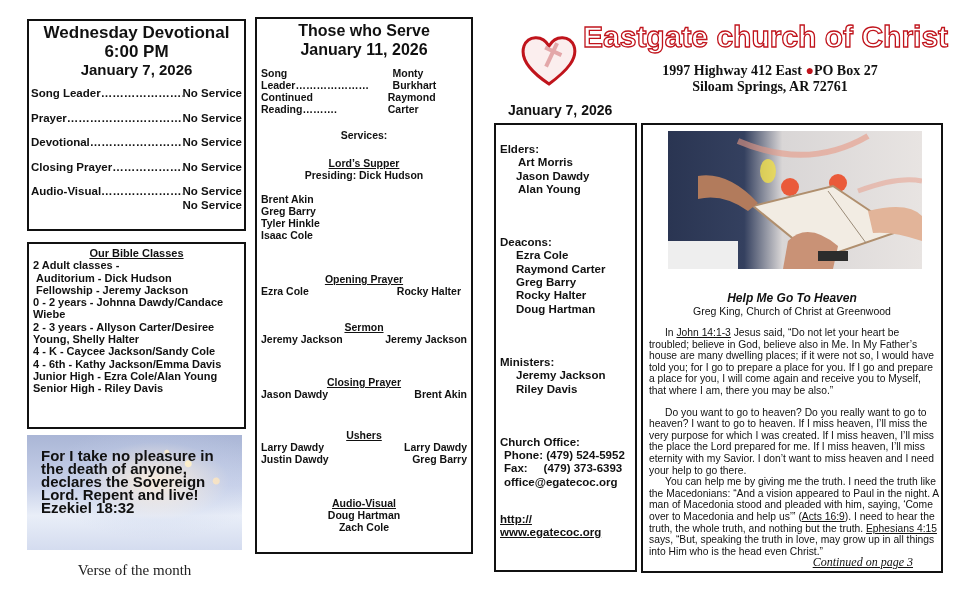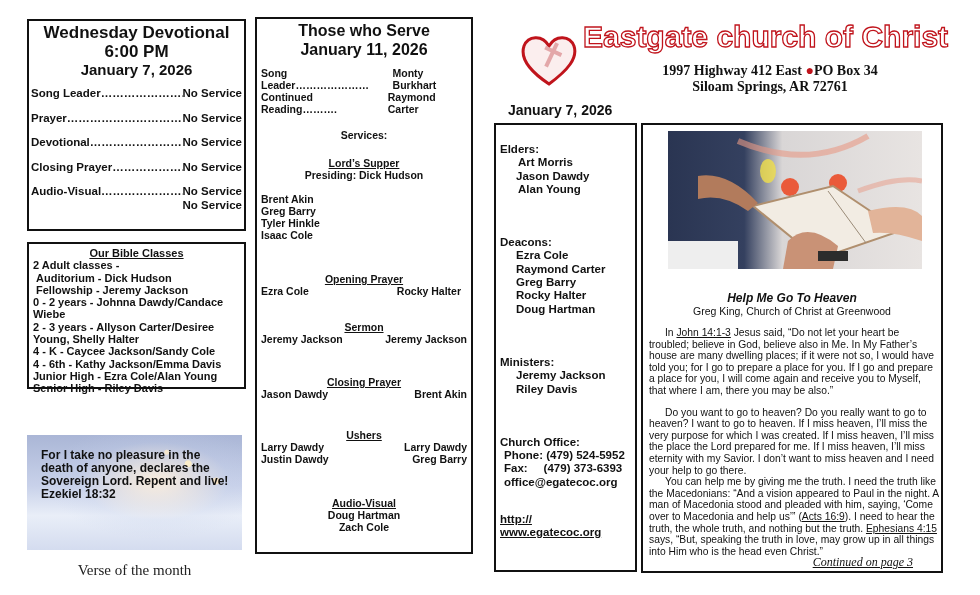--- a/index.html
+++ b/index.html
@@ -13,33 +13,33 @@
   
   #wed { left:27px; top:19px; width:219px; height:212px; padding:2px 2px; }
   #wed .t1 { font-size:17px; font-weight:bold; text-align:center; line-height:19px; }
   #wed .t2 { font-size:15px; font-weight:bold; text-align:center; line-height:18px; margin-bottom:8px; }
   #wed .row { display:flex; font-size:11.5px; font-weight:bold; line-height:13px; margin-bottom:11.5px; }
   #wed .row .lbl { white-space:nowrap; overflow:hidden; flex:1; }
   #wed .row .val { white-space:nowrap; text-align:right; }
   #wed .extra { font-size:11.5px; font-weight:bold; text-align:right; margin-top:-11px; line-height:13px; }
 
   
-  #bible { left:27px; top:242px; width:219px; height:147px; padding:3px 4px; font-size:11px; font-weight:bold; line-height:12.3px; }
+  #bible { left:27px; top:242px; width:219px; height:187px; padding:3px 4px; font-size:11px; font-weight:bold; line-height:12.3px; }
   #bible .h { text-align:center; text-decoration:underline; }
 
   
   #verse-img { left:27px; top:435px; width:215px; height:115px;
      background:
        radial-gradient(circle at 75% 25%, rgba(255,240,200,0.9) 0 3px, transparent 4px),
        radial-gradient(circle at 88% 40%, rgba(255,230,190,0.8) 0 3px, transparent 4px),
        radial-gradient(circle at 65% 15%, rgba(255,235,200,0.8) 0 2px, transparent 3px),
        radial-gradient(ellipse at 60% 40%, rgba(255,240,220,0.9) 0, rgba(200,210,235,0.2) 40%, transparent 60%),
        linear-gradient(180deg, #aab6d6 0%, #c9d2ea 45%, #e9eef8 70%, #d4dcef 100%);
      box-sizing:border-box; padding:14px 10px 0 14px; }
-  #verse-img .txt { font-size:12px; font-weight:bold; line-height:13px; color:#111; }
+  #verse-img .txt { font-size:15px; font-weight:bold; line-height:13px; color:#111; }
   #verse-caption { left:27px; top:562px; width:215px; text-align:center; font-family:"Liberation Serif", serif; font-size:15px; color:#222; }
 
   
   #serve { left:255px; top:17px; width:218px; height:537px; padding:2px 4px; }
   #serve .h1 { font-size:16px; font-weight:bold; text-align:center; line-height:19px; }
   #serve .sm { font-size:10.5px; font-weight:bold; line-height:12px; }
   #serve .row { display:flex; justify-content:space-between; }
   #serve .sec { text-align:center; text-decoration:underline; font-size:10.5px; font-weight:bold; }
 
   
@@ -171,21 +171,21 @@
 </div>
 
 <svg id="logo-heart" class="abs" viewBox="0 0 62 62">
   <path d="M31 56 C 10 42, 2 30, 6 18 C 10 8, 24 6, 31 18 C 38 6, 52 8, 56 18 C 60 30, 50 42, 31 56 Z" fill="#fbeeee" stroke="#c0141c" stroke-width="3"></path>
   <g transform="rotate(25 34 26)" fill="#e3a7a9">
     <rect x="32" y="14" width="4" height="26"></rect>
     <rect x="25" y="21" width="18" height="4"></rect>
   </g>
 </svg>
 <div id="title" class="abs">Eastgate church of Christ</div>
-<div id="addr1" class="abs"><span>1997 Highway 412 East </span><span class="dot">●</span><span>PO Box 34</span></div>
+<div id="addr1" class="abs"><span>1997 Highway 412 East </span><span class="dot">●</span><span>PO Box 27</span></div>
 <div id="addr2" class="abs">Siloam Springs, AR 72761</div>
 <div id="date" class="abs">January 7, 2026</div>
 
 <div id="elders" class="box">
   <div>Elders:</div>
   <div class="ind2">Art Morris</div>
   <div class="ind">Jason Dawdy</div>
   <div class="ind2">Alan Young</div>
   <div style="margin-top:40px">Deacons:</div>
   <div class="ind">Ezra Cole</div>

